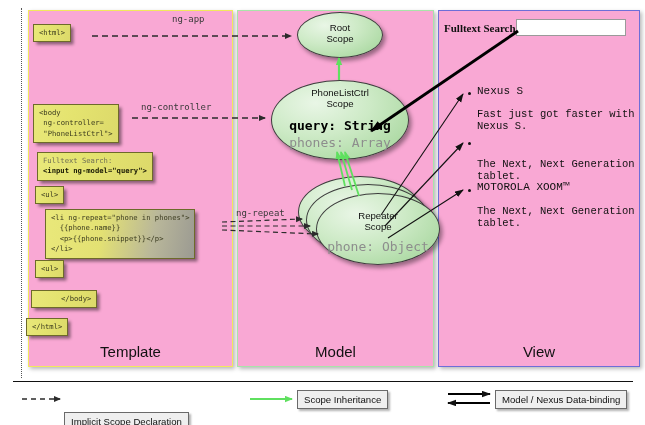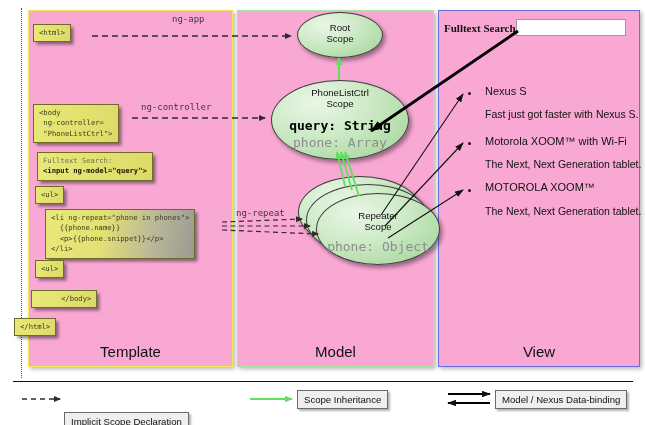--- a/index.html
+++ b/index.html
@@ -34,21 +34,21 @@
   .codebox b{font-weight:bold;color:#1a1a05;}
   .codebox .dim{color:#6f6f55;}
 
   #box-html{left:33px;top:24px;}
   #box-body{left:33px;top:104px;}
   #box-search{left:37px;top:152px;}
   #box-ul1{left:35px;top:186px;}
   #box-li{left:45px;top:209px;}
   #box-ul2{left:35px;top:260px;}
   #box-bodyclose{left:31px;top:290px;padding-left:29px;}
-  #box-htmlclose{left:14px;top:318px;text-align:center;}
+  #box-htmlclose{left:26px;top:318px;text-align:center;}
 
   
   .ellipse{position:absolute;border-radius:50%;
            border:1.4px solid #3d3d3d;
            background:radial-gradient(ellipse at 32% 28%, #e9f6e6 0%, #cdeac6 42%, #9ed294 100%);
            box-shadow:2.5px 3px 4px rgba(0,0,0,.4);
            text-align:center;color:#111;}
   #ell-root{left:297px;top:12px;width:84px;height:44px;}
   #ell-ctrl{left:271px;top:80px;width:136px;height:78px;}
   .ell-stack{left:304px;top:182px;width:122px;height:70px;}
@@ -64,21 +64,21 @@
   #ell-root .inner{position:absolute;top:9px;left:0;width:100%;}
   #ell-ctrl .inner{position:absolute;top:6px;left:0;width:100%;}
   #ell-rep-c .inner{position:absolute;top:16px;left:0;width:100%;}
 
   
   .view-label{position:absolute;left:444px;top:22px;
               font-family:"Liberation Serif", serif;font-size:11px;
               font-weight:bold;color:#111;}
   .view-input{position:absolute;left:516px;top:19px;width:104px;height:13px;
               border:1px solid #9a9a9a;background:#fff;}
-  .ph-item{position:absolute;font-family:Liberation Sans, sans-serif;color:#111;margin-left:8px;}
+  .ph-item{position:absolute;font-family:Liberation Mono, monospace;color:#111;}
   .ph-name{font-size:11px;}
   .ph-snip{font-size:10.5px;}
   .bullet{position:absolute;width:3px;height:3px;border-radius:50%;background:#111;}
 
   
   svg.layer{position:absolute;left:0;top:0;width:645px;height:425px;
             pointer-events:none;}
   .lbl{font-family:"DejaVu Sans Mono", monospace;font-size:9px;fill:#3a3a3a;}
 
   
@@ -133,21 +133,21 @@
       <div class="ell-title">Root</div>
       <div class="ell-title">Scope</div>
     </div>
   </div>
 
   <div class="ellipse" id="ell-ctrl">
     <div class="inner">
       <div class="ell-title">PhoneListCtrl</div>
       <div class="ell-title">Scope</div>
       <div class="ell-sub" style="margin-top:8px;"><b>query: String</b></div>
-      <div class="ell-sub"><span class="gray">phone: Array</span></div>
+      <div class="ell-sub"><span class="gray">phones: Array</span></div>
     </div>
   </div>
 
   <div class="ellipse ell-stack" id="ell-rep-a"></div>
   <div class="ellipse ell-stack" id="ell-rep-b"></div>
   <div class="ellipse ell-stack" id="ell-rep-c">
     <div class="inner">
       <div class="ell-title">Repeater</div>
       <div class="ell-title">Scope</div>
       <div class="ell-sub" style="margin-top:6px;"><span class="gray">phone: Object</span></div>
@@ -155,21 +155,20 @@
   </div>
 
   <div class="view-label">Fulltext Search:</div>
   <input class="view-input" id="view-search-input" placeholder="" style="">
 
   <div class="bullet" style="left:468px;top:92px;"></div>
   <div class="ph-item ph-name" style="left:477px;top:85px;">Nexus S</div>
   <div class="ph-item ph-snip" style="left:477px;top:108px;">Fast just got faster with Nexus S.</div>
 
   <div class="bullet" style="left:468px;top:142px;"></div>
-  <div class="ph-item ph-name" style="left:477px;top:135px;">Motorola XOOM™  with Wi-Fi</div>
   <div class="ph-item ph-snip" style="left:477px;top:158px;">The Next, Next Generation tablet.</div>
 
   <div class="bullet" style="left:468px;top:189px;"></div>
   <div class="ph-item ph-name" style="left:477px;top:181px;">MOTOROLA XOOM™</div>
   <div class="ph-item ph-snip" style="left:477px;top:205px;">The Next, Next Generation tablet.</div>
 
   <svg class="layer">
     <defs>
       <marker id="ah-dash" markerWidth="7" markerHeight="7" refX="6" refY="3" orient="auto" markerUnits="userSpaceOnUse">
         <path d="M0,0 L7,3 L0,6 z" fill="#2b2b2b"></path>

